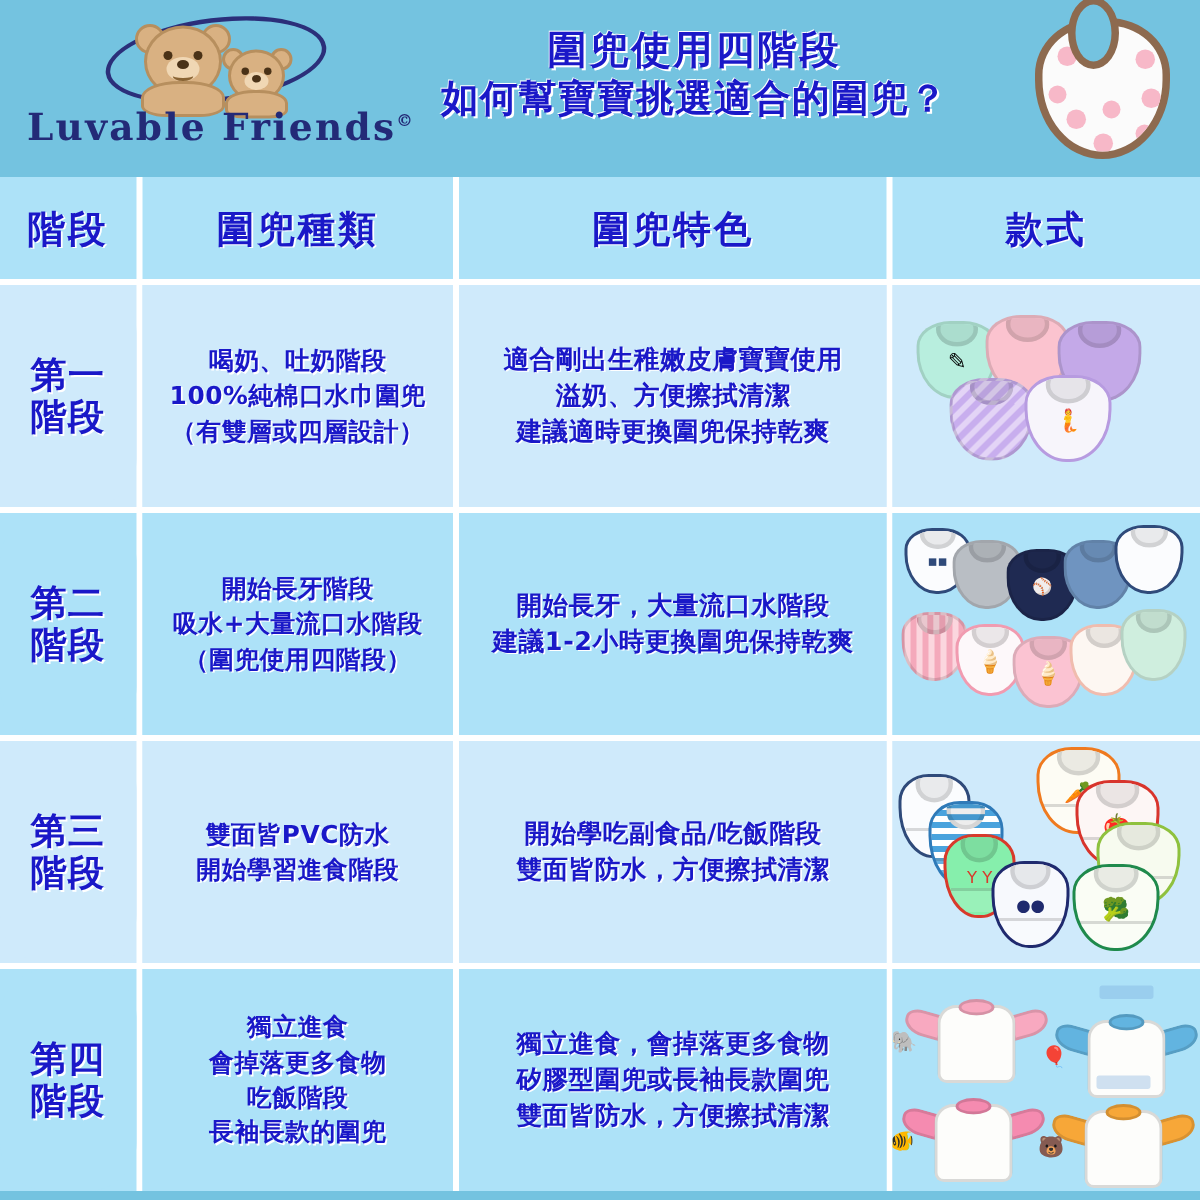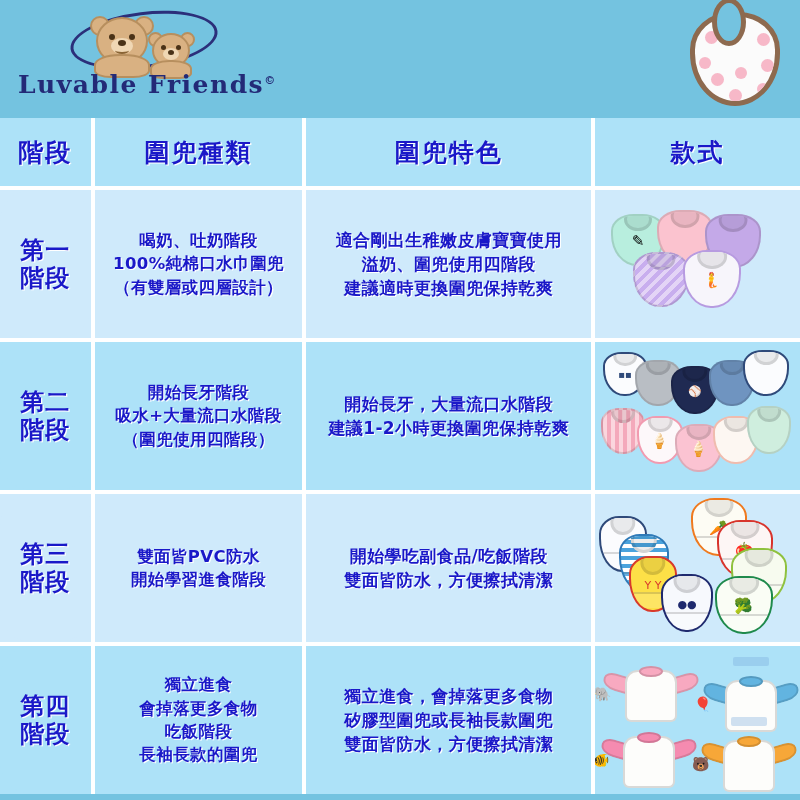--- a/index.html
+++ b/index.html
@@ -235,20 +235,24 @@
           <div class="snout"></div>
           <div class="eye l"></div>
             <div class="eye r"></div>
           <div class="nose"></div>
           <div class="body"></div>
         </div>
       </div>
       <div class="brand-name"><span>Luvable Friends</span><span class="reg">©</span></div>
     </div>
 
+    <div class="title-block">
+      <div class="title-line l1">圍兜使用四階段</div>
+      <div class="title-line l2">如何幫寶寶挑選適合的圍兜？</div>
+    </div>
 
     <div class="bib-icon">
       <div class="bib-shape">
         <div class="dot" style="left:10px;top:14px;width:13px;height:13px;"></div>
         <div class="dot" style="left:38px;top:6px;width:12px;height:12px;"></div>
         <div class="dot" style="left:62px;top:16px;width:13px;height:13px;"></div>
         <div class="dot" style="left:4px;top:40px;width:12px;height:12px;"></div>
         <div class="dot" style="left:66px;top:42px;width:13px;height:13px;"></div>
         <div class="dot" style="left:16px;top:56px;width:13px;height:13px;"></div>
         <div class="dot" style="left:40px;top:50px;width:12px;height:12px;"></div>
@@ -293,21 +297,21 @@
         <div class="desc">
           <div>喝奶、吐奶階段</div>
           <div>100%純棉口水巾圍兜</div>
           <div>（有雙層或四層設計）</div>
         </div>
       </div>
       <div class="vdiv"></div>
       <div class="cell c3">
         <div class="desc wide">
           <div>適合剛出生稚嫩皮膚寶寶使用</div>
-          <div>溢奶、圍兜使用四階段</div>
+          <div>溢奶、方便擦拭清潔</div>
           <div>建議適時更換圍兜保持乾爽</div>
         </div>
       </div>
       <div class="vdiv"></div>
       <div class="cell c4">
         <div class="shelf">
           <div class="bib" style="left:16px;top:24px;width:54px;height:52px;background:#b8eede;">
               <span class="motif">✎</span>
             </div>
           <div class="bib" style="left:62px;top:20px;width:56px;height:54px;background:#fbc3cf;"></div>
@@ -392,21 +396,21 @@
       </div>
       <div class="vdiv"></div>
       <div class="cell c4">
         <div class="shelf">
           <div class="bib" style="left:4px;top:22px;width:48px;height:56px;background:#fbfcfe;border-color:#2f4a7a;">
               <div class="pocket"></div>
             </div>
           <div class="bib" style="left:24px;top:40px;width:50px;height:58px;background:repeating-linear-gradient(180deg,#ffffff 0 4px,#4aa3dd 4px 8px);border-color:#2f7ab8;">
               <div class="pocket"></div>
             </div>
-          <div class="bib" style="left:34px;top:62px;width:48px;height:56px;background:#fde047;border-color:#d83a2b;">
+          <div class="bib" style="left:34px;top:62px;width:48px;height:56px;background:#86efac;border-color:#d83a2b;">
               <div class="pocket"></div>
               <span class="motif" style="color:#d83a2b;font-size:11px;">Y Y</span>
             </div>
           <div class="bib" style="left:66px;top:80px;width:52px;height:58px;background:#f7f9fd;border-color:#1f2a6e;">
               <div class="pocket"></div>
               <span class="motif" style="color:#1f2a6e;font-size:11px;">●●</span>
             </div>
           <div class="bib" style="left:96px;top:4px;width:56px;height:58px;background:#fdfcf4;border-color:#ef7a1f;">
               <div class="pocket"></div>
               <span class="motif">🥕</span>

